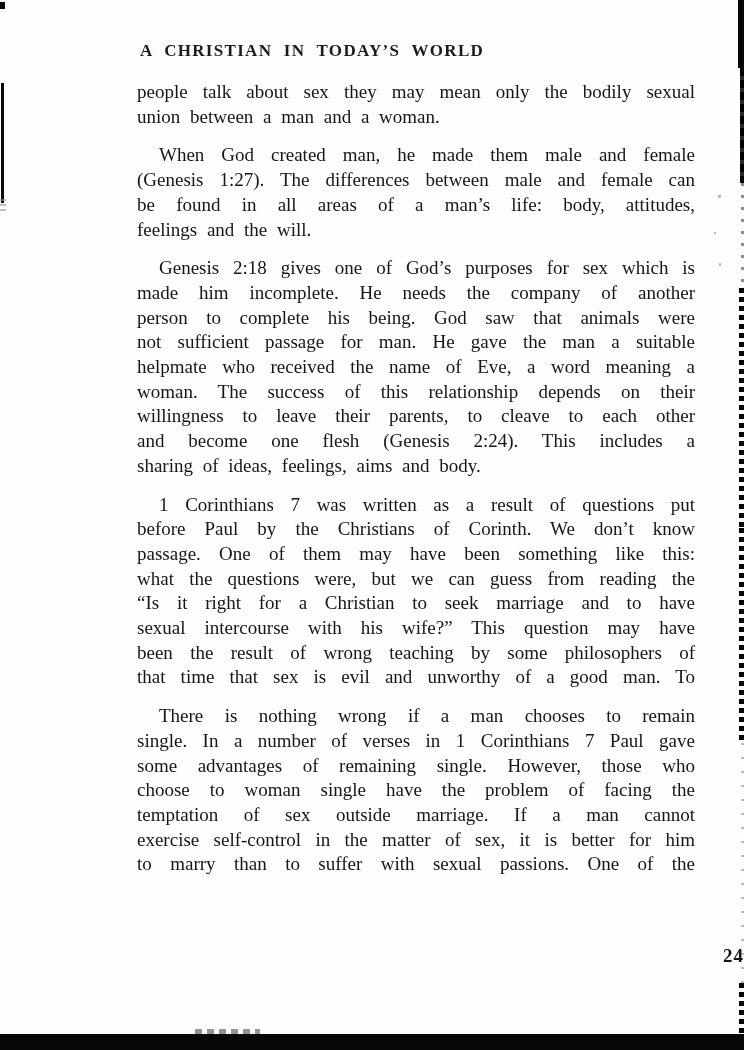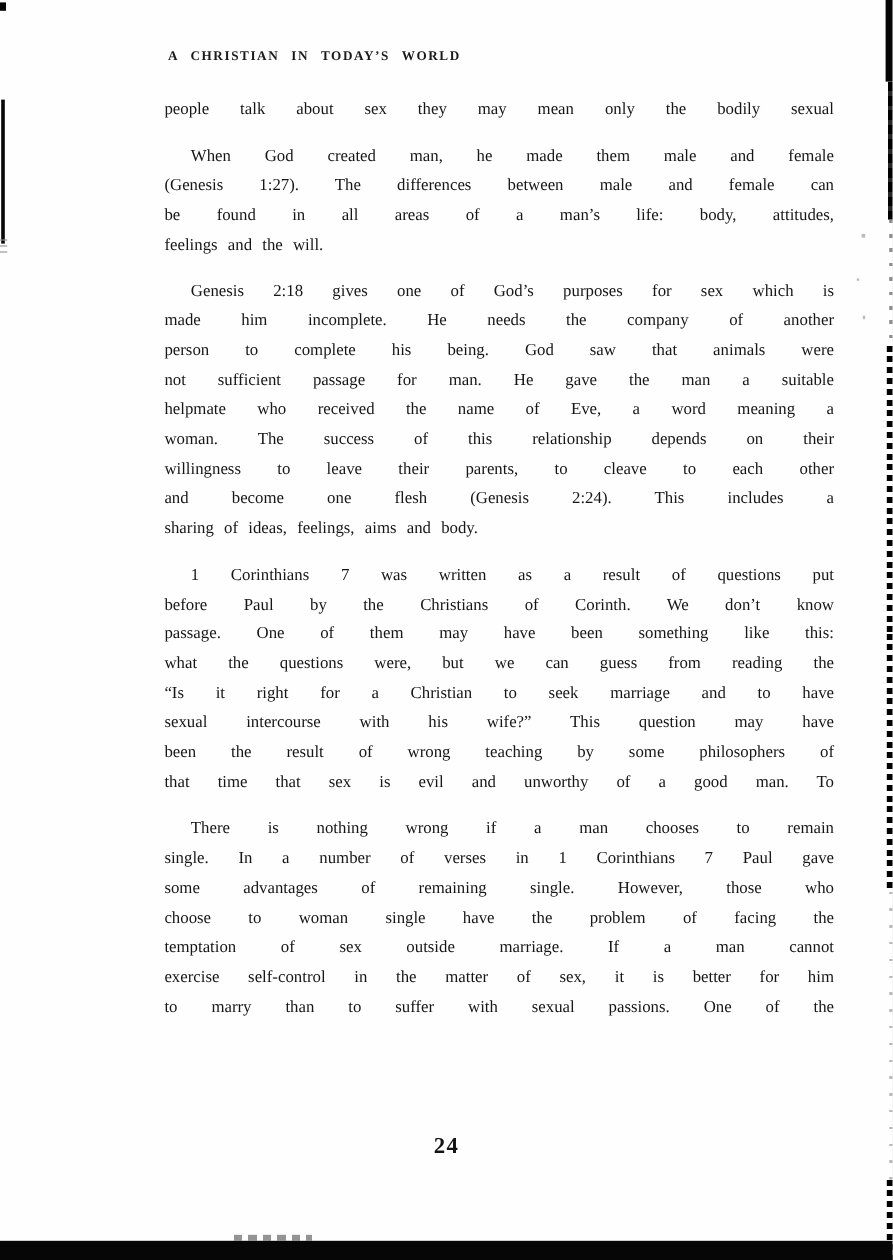--- a/index.html
+++ b/index.html
@@ -14,52 +14,52 @@
     margin: 0 auto;
     background: #fefefe;
     overflow: hidden;
     font-family: "Liberation Serif", serif;
     color: #161616;
   }
   .running-header {
     position: absolute;
     left: 140px;
     top: 41px;
-    font-size: 11px;
+    font-size: 17px;
     font-weight: 700;
     letter-spacing: 1.3px;
     word-spacing: 6px;
     color: #1b1b1b;
     white-space: nowrap;
   }
   .body-text {
     position: absolute;
     left: 137px;
     top: 80px;
     width: 558px;
-    font-size: 14px;
+    font-size: 19px;
     line-height: 24.7px;
   }
   .para { margin: 0 0 14px 0; }
   .line {
     text-align: justify;
     text-align-last: justify;
     word-spacing: 1px;
   }
   .line.last {
     text-align-last: left;
     word-spacing: 5px;
   }
   .para.indent .line:first-child { text-indent: 22px; }
   .page-number {
     position: absolute;
     left: 0;
     top: 945px;
     width: 744px;
-    text-align: center;
+    text-align: right;
     font-size: 19px;
     font-weight: 700;
     letter-spacing: 1px;
     color: #141414;
   }
   
   .art { position: absolute; background: #060606; }
   .corner-mark { left: 0; top: 2px; width: 5px; height: 7px; }
   .left-line { left: 1px; top: 83px; width: 3px; height: 120px; }
   .left-line-tail {
@@ -94,20 +94,21 @@
 </head>
 <body>
 
 <div class="page">
 
   <div class="running-header">A CHRISTIAN IN TODAY’S WORLD</div>
 
   <div class="body-text">
       <div class="para">
         <div class="line">people talk about sex they may mean only the bodily sexual</div>
+        <div class="line last">union between a man and a woman.</div>
       </div>
       <div class="para indent">
         <div class="line">When God created man, he made them male and female</div>
         <div class="line">(Genesis 1:27). The differences between male and female can</div>
         <div class="line">be found in all areas of a man’s life: body, attitudes,</div>
         <div class="line last">feelings and the will.</div>
       </div>
       <div class="para indent">
         <div class="line">Genesis 2:18 gives one of God’s purposes for sex which is</div>
         <div class="line">made him incomplete. He needs the company of another</div>

